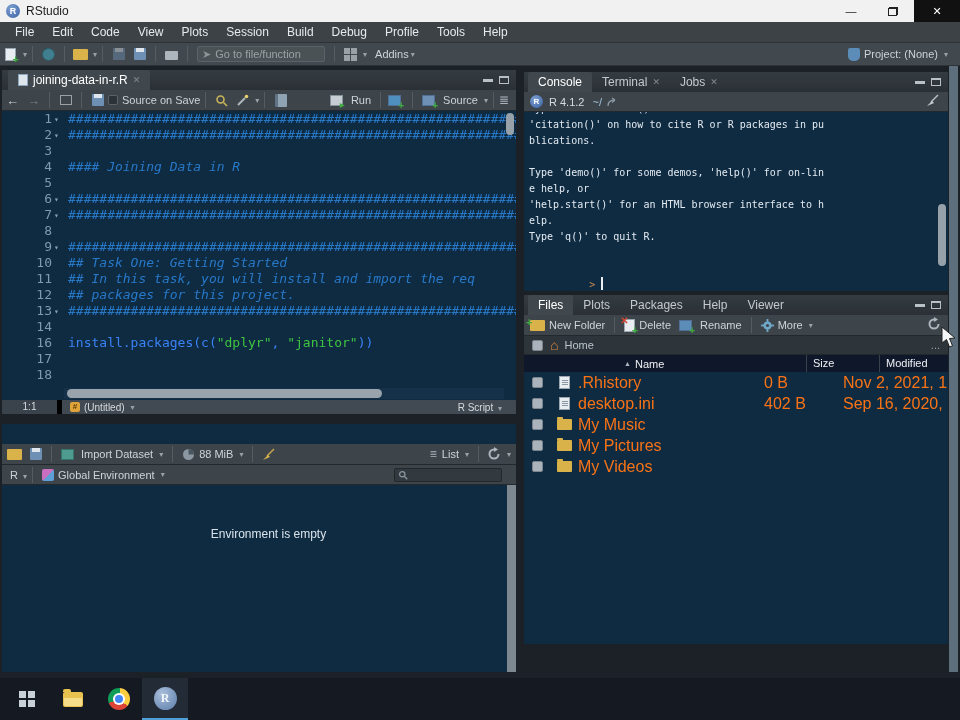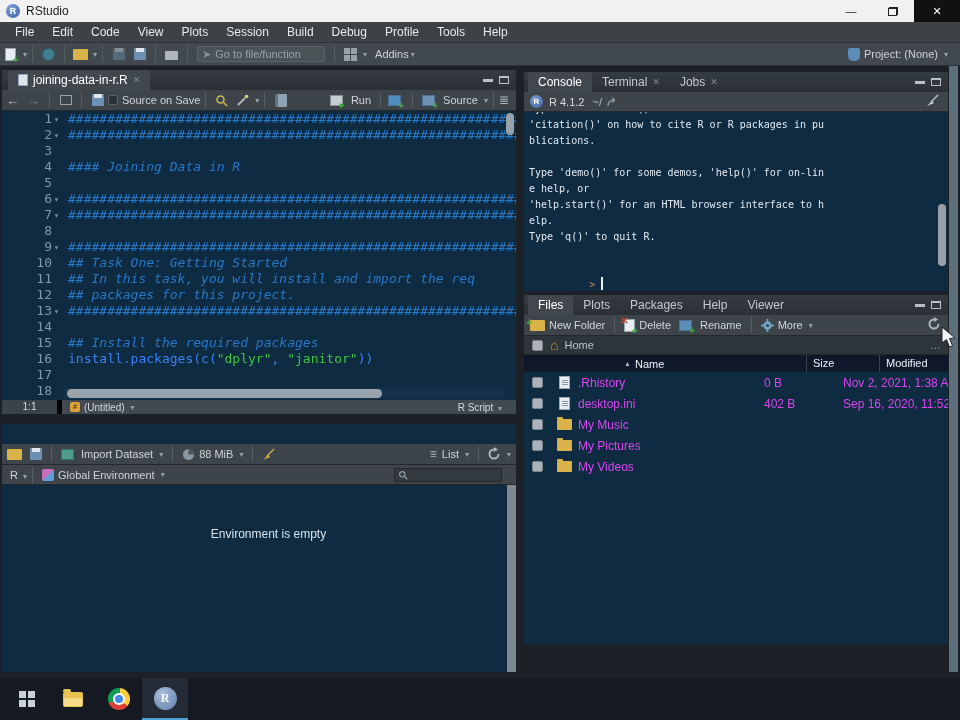--- a/index.html
+++ b/index.html
@@ -94,21 +94,21 @@
   .files-path { position:absolute; left:0; top:41px; right:0; height:19px; background:#2e353a;
                 border-bottom:1px solid #22272b; display:flex; align-items:center; font-size:11px; color:#b9c4cd; }
   .chk { width:11px; height:11px; background:#aab3bb; border:1px solid #7c858d; border-radius:2px; }
   .files-header { position:absolute; left:0; top:60px; right:0; height:17px; background:#0f172a;
                   display:flex; align-items:center; font-size:11px; color:#eef1f4;padding-left:42px; }
   .fh-name { width:186px; padding-left:4px; display:flex; align-items:center; gap:4px; }
   .fh-size { width:73px; border-left:1px solid #39424b; padding-left:6px; height:17px; line-height:17px; }
   .fh-mod { flex:1; border-left:1px solid #39424b; padding-left:6px; height:17px; line-height:17px; }
   .sort-arrow { font-size:7px; color:#aeb6bd; }
   .file-rows { position:absolute; left:0; top:77px; right:0; bottom:0; overflow:hidden; }
-  .file-row { height:21px; display:flex; align-items:center; font-size:12px; color:#d946ef; }
+  .file-row { height:21px; display:flex; align-items:center; font-size:16px; color:#f97316; }
   .fr-chk { width:26px; display:flex; justify-content:center; }
   .fr-ico { width:28px; display:flex; justify-content:center; }
   .fr-name { width:186px; overflow:hidden; white-space:nowrap; }
   .fr-size { width:79px; overflow:hidden; white-space:nowrap; }
   .fr-mod { flex:1; overflow:hidden; white-space:nowrap; }
   .icon-folder { width:15px; height:11px; background:#d9b24a; border-radius:1px; position:relative; }
   .icon-folder::before { content:""; position:absolute; left:0; top:-2px; width:6px; height:2px; background:#d9b24a; border-radius:1px 1px 0 0; }
   .icon-page { width:11px; height:13px; background:#e8edf1; border:1px solid #9aa6b0; position:relative; }
   .icon-page::after { content:""; position:absolute; left:2px; top:3px; width:6px; height:1px;
                       box-shadow:0 2px 0 #8b98a3, 0 4px 0 #8b98a3; background:#8b98a3; }
@@ -329,21 +329,20 @@
           <div class="code-line"><span class="ln">5</span><span class="fold"></span><span class="ct"></span></div>
           <div class="code-line"><span class="ln">6</span><span class="fold">▾</span><span class="ct"><span class="tok-comment">##########################################################</span></span></div>
           <div class="code-line"><span class="ln">7</span><span class="fold">▾</span><span class="ct"><span class="tok-comment">##########################################################</span></span></div>
           <div class="code-line"><span class="ln">8</span><span class="fold"></span><span class="ct"></span></div>
           <div class="code-line"><span class="ln">9</span><span class="fold">▾</span><span class="ct"><span class="tok-comment">##########################################################</span></span></div>
           <div class="code-line"><span class="ln">10</span><span class="fold"></span><span class="ct"><span class="tok-comment">## Task One: Getting Started</span></span></div>
           <div class="code-line"><span class="ln">11</span><span class="fold"></span><span class="ct"><span class="tok-comment">## In this task, you will install and import the req</span></span></div>
           <div class="code-line"><span class="ln">12</span><span class="fold"></span><span class="ct"><span class="tok-comment">## packages for this project.</span></span></div>
           <div class="code-line"><span class="ln">13</span><span class="fold">▾</span><span class="ct"><span class="tok-comment">##########################################################</span></span></div>
           <div class="code-line"><span class="ln">14</span><span class="fold"></span><span class="ct"></span></div>
-          <div class="code-line"><span class="ln">15</span><span class="fold"></span><span class="ct"><span class="tok-comment">## Install the required packages</span></span></div>
           <div class="code-line"><span class="ln">16</span><span class="fold"></span><span class="ct"><span class="tok-code">install.packages(c(</span><span class="tok-string">"dplyr"</span><span class="tok-code">, </span><span class="tok-string">"janitor"</span><span class="tok-code">))</span></span></div>
           <div class="code-line"><span class="ln">17</span><span class="fold"></span><span class="ct"></span></div>
           <div class="code-line"><span class="ln">18</span><span class="fold"></span><span class="ct"></span></div>
         </div>
       <div class="ed-vscroll">
           <div class="ed-vthumb"></div>
         </div>
       <div class="ed-hscroll">
           <div class="ed-hthumb"></div>
         </div>

